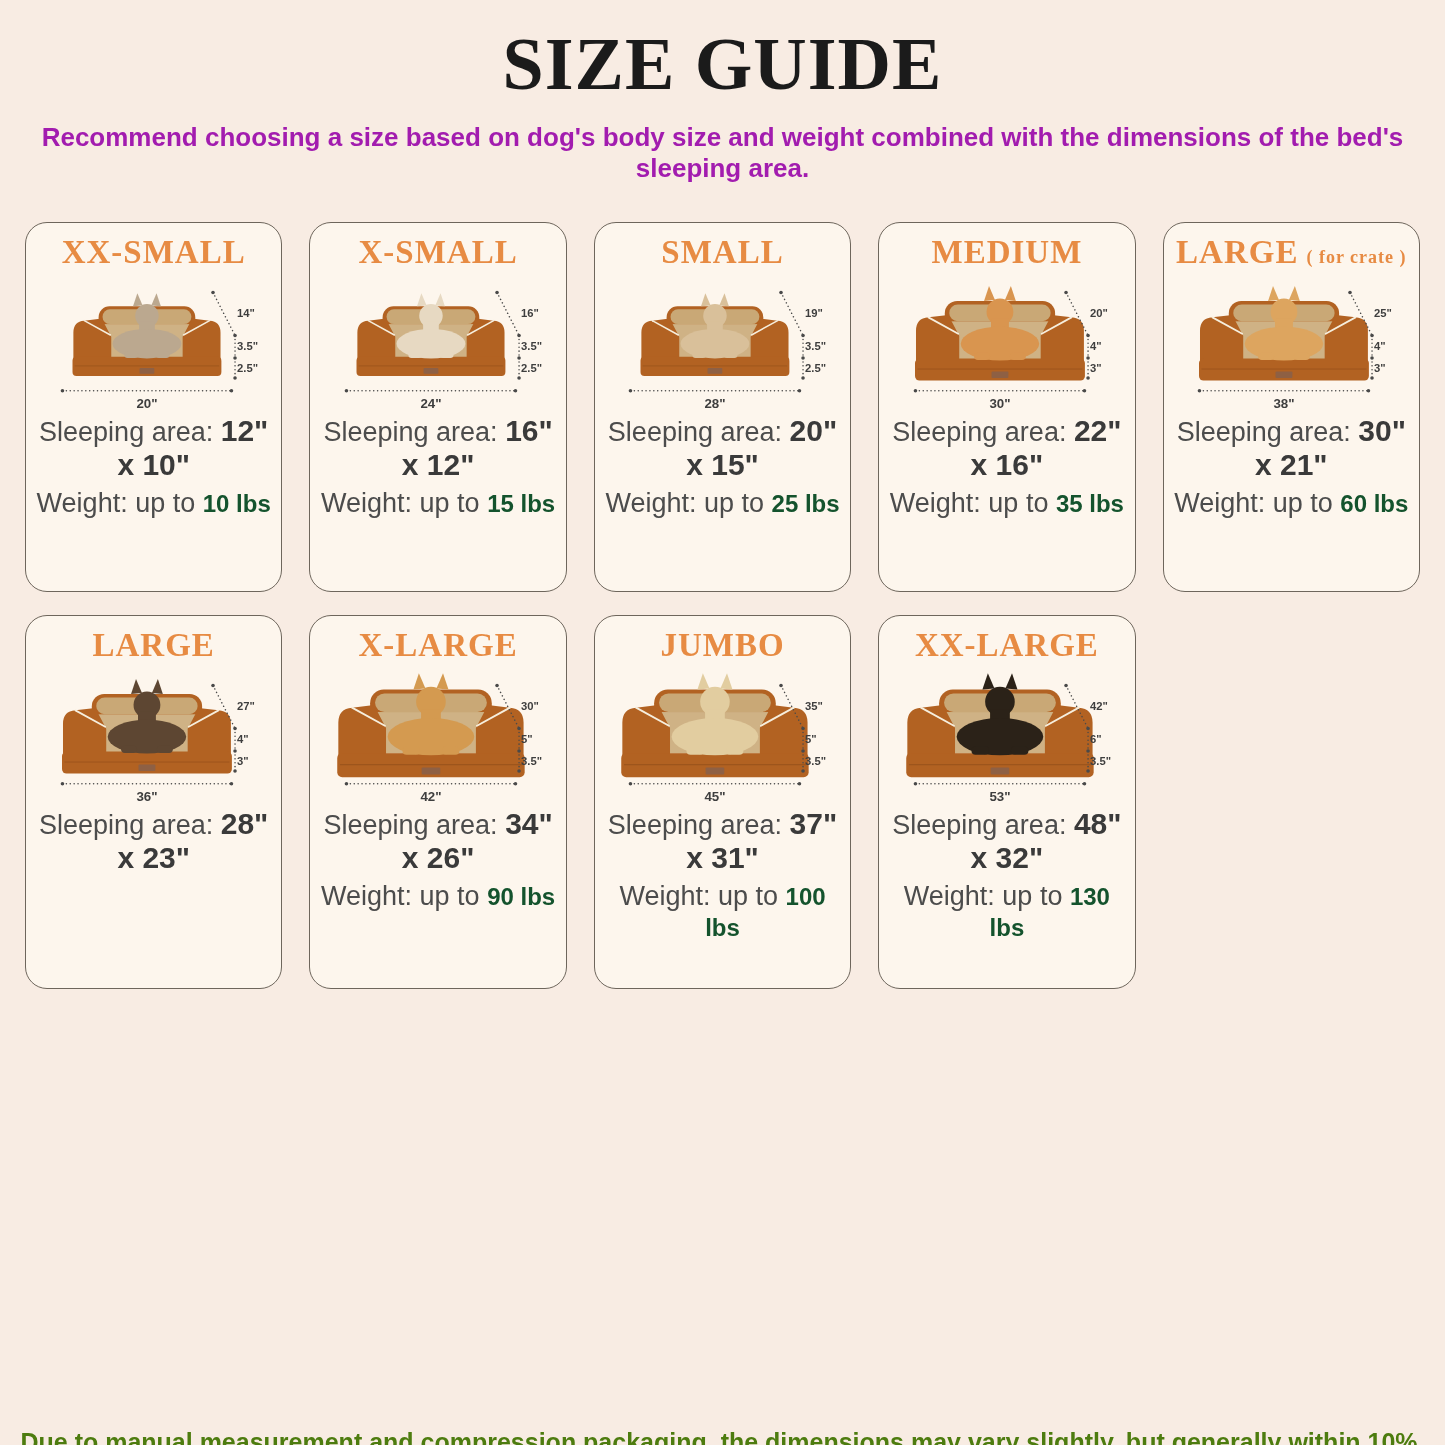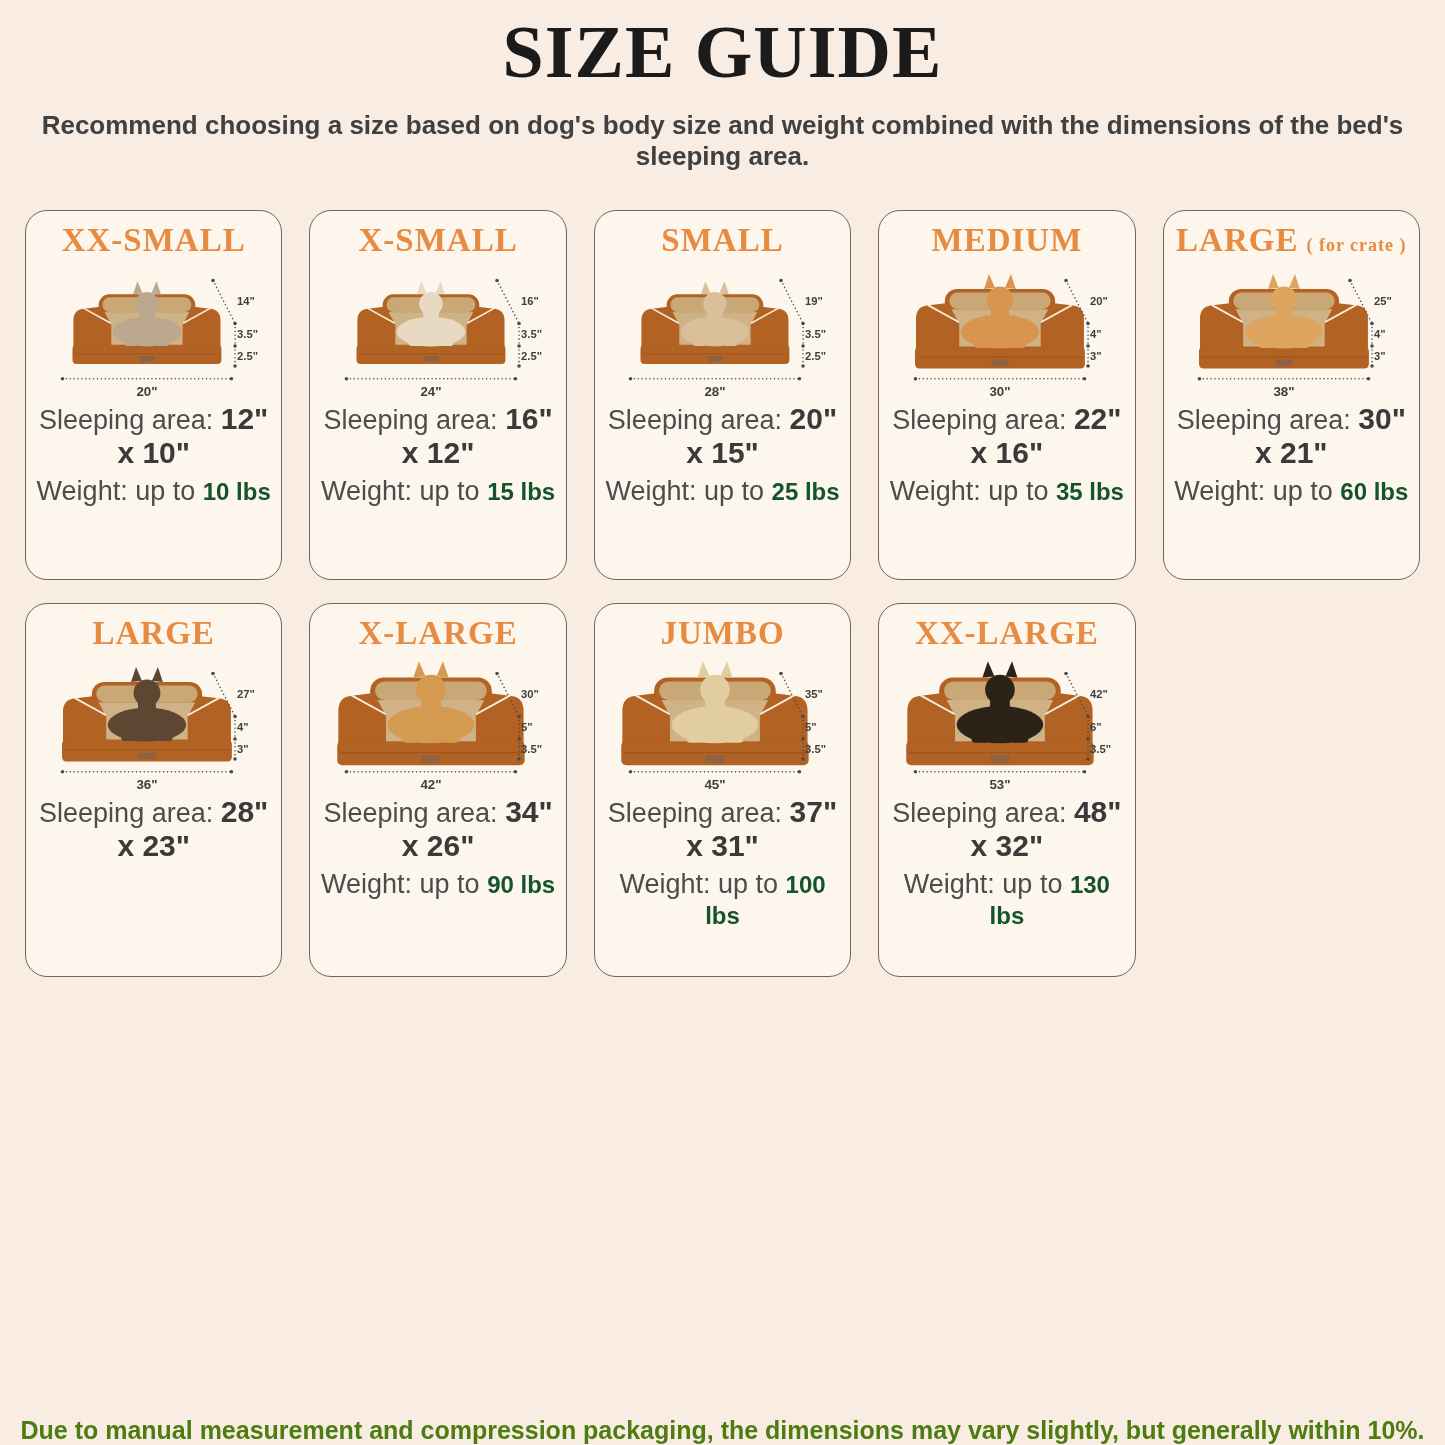--- a/index.html
+++ b/index.html
@@ -9,26 +9,26 @@
     font-family:"Liberation Sans",sans-serif;
     overflow:hidden;
   }
   .page-title{
     text-align:center;
     font-family:"Liberation Serif",serif;
     font-weight:700;
     font-size:74px;
     color:#1b1b1b;
     letter-spacing:1px;
-    margin:14px 0 0;
+    margin:26px 0 0;
     line-height:1.05;
   }
   .subtitle{
     text-align:center;
-    color:#404040;
+    color:#a21caf;
     font-weight:700;
     font-size:26px;
     margin:18px 12px 38px;
   }
   .grid{
     display:grid;
     grid-template-columns:repeat(5,1fr);
     grid-template-rows:370px 374px 384px;
     column-gap:27px;
     row-gap:23px;

